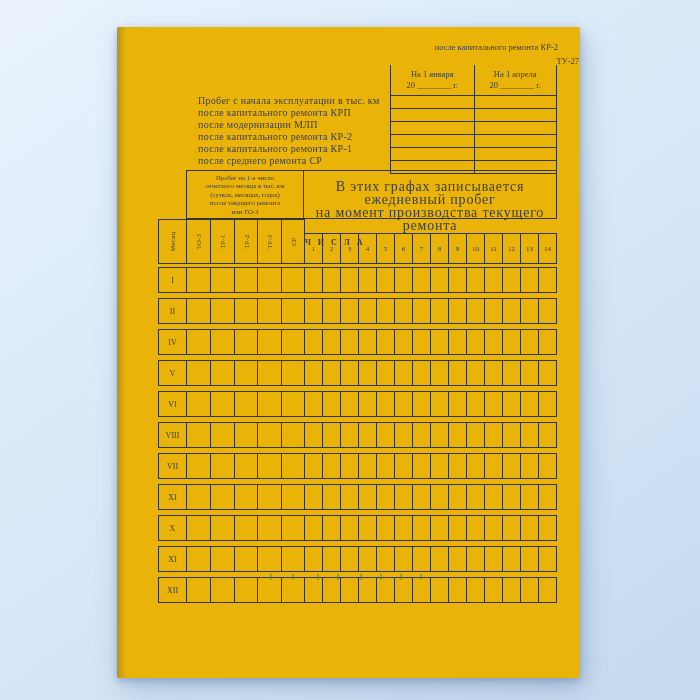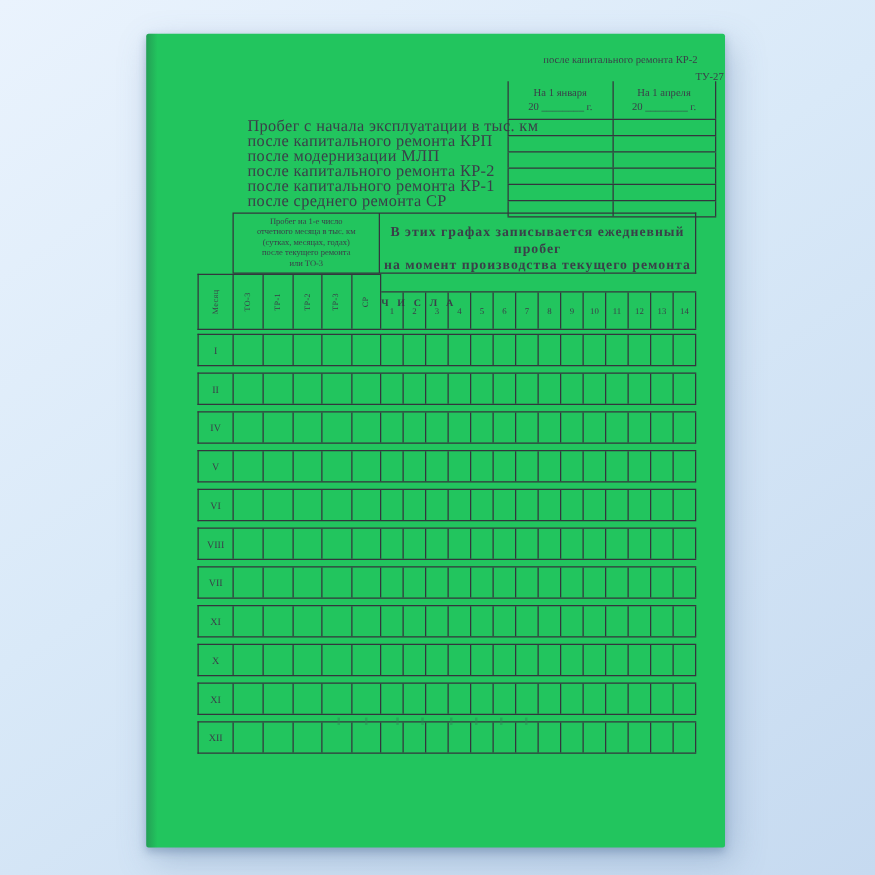--- a/index.html
+++ b/index.html
@@ -9,53 +9,53 @@
   html,body{margin:0;padding:0;}
   body{
     width:700px;height:700px;overflow:hidden;
     font-family:"Liberation Serif","DejaVu Serif",serif;
     color:var(--txt);
     background:linear-gradient(145deg,#eaf3fd 0%,#d9e9f8 45%,#c6daf0 100%);
     position:relative;
   }
   .page{
     position:absolute;left:117px;top:27px;width:463px;height:651px;
-    background:#22c55e;border-radius:2px;
+    background:#eab308;border-radius:2px;
     box-shadow:0 3px 7px rgba(80,110,150,.38),5px 10px 26px rgba(90,120,160,.35);
   }
   .page::before{
     content:'';position:absolute;left:0;top:0;bottom:0;width:9px;
     background:linear-gradient(to right,rgba(40,50,60,.26),rgba(40,50,60,0));
     border-radius:2px 0 0 2px;pointer-events:none;
   }
   .tr1{position:absolute;top:15px;right:22px;font-size:8.5px;white-space:nowrap;}
   .tr2{position:absolute;top:29px;right:1px;font-size:8.5px;white-space:nowrap;}
 
-  .labels{position:absolute;left:81px;top:68px;font-size:13px;letter-spacing:.3px;}
+  .labels{position:absolute;left:81px;top:68px;font-size:10px;letter-spacing:.3px;}
   .lbl{height:12px;line-height:12px;white-space:nowrap;}
   .lbl.indent{}
 
-  .minitable{position:absolute;left:273px;top:38px;width:167px;border-bottom:1px solid var(--ln);margin-left:16px;}
+  .minitable{position:absolute;left:273px;top:38px;width:167px;border-bottom:1px solid var(--ln);}
   .mt-header{display:flex;height:30px;}
   .mt-hcell{width:50%;box-sizing:border-box;border-left:1px solid var(--ln);
     text-align:center;font-size:8.5px;line-height:11px;padding-top:4px;}
   .mt-hcell:last-child{border-right:1px solid var(--ln);}
   .mt-row{display:flex;height:12px;border-top:1px solid var(--ln);}
   .mt-cell{width:50%;box-sizing:border-box;border-left:1px solid var(--ln);}
   .mt-cell:last-child{border-right:1px solid var(--ln);}
 
   .bigtable{position:absolute;left:41px;top:143px;width:399px;height:466px;}
   .box{
     position:absolute;left:28px;top:0;width:118px;height:49px;box-sizing:border-box;
     border:1px solid var(--ln);text-align:center;font-size:6.8px;line-height:8.4px;padding-top:3px;
   }
   .bigcell{
     position:absolute;left:146px;top:0;width:253px;height:49px;box-sizing:border-box;
     border-top:1px solid var(--ln);border-right:1px solid var(--ln);border-bottom:1px solid var(--ln);
-    text-align:center;font-weight:bold;font-size:11px;letter-spacing:.8px;line-height:13px;padding-top:9px;
+    text-align:center;font-weight:normal;font-size:14px;letter-spacing:.8px;line-height:13px;padding-top:9px;
   }
   .chisla{
     position:absolute;left:147px;top:66px;width:252px;height:13px;box-sizing:border-box;
     text-align:left;padding-right:12px;font-weight:bold;font-size:8px;letter-spacing:2.5px;line-height:13px;
   }
   .rotrow{
     position:absolute;left:0;top:49px;width:147px;height:45px;box-sizing:border-box;display:flex;
     border-top:1px solid var(--ln);border-bottom:1px solid var(--ln);border-left:1px solid var(--ln);
   }
   .rotcell{box-sizing:border-box;border-right:1px solid var(--ln);

